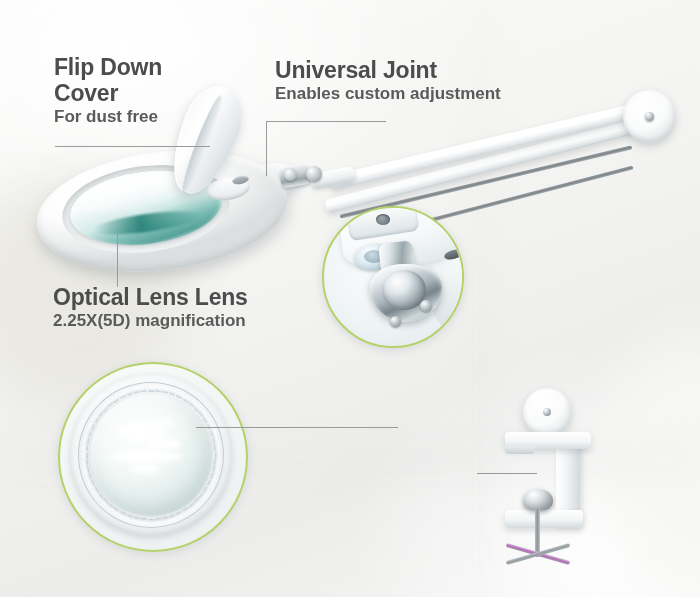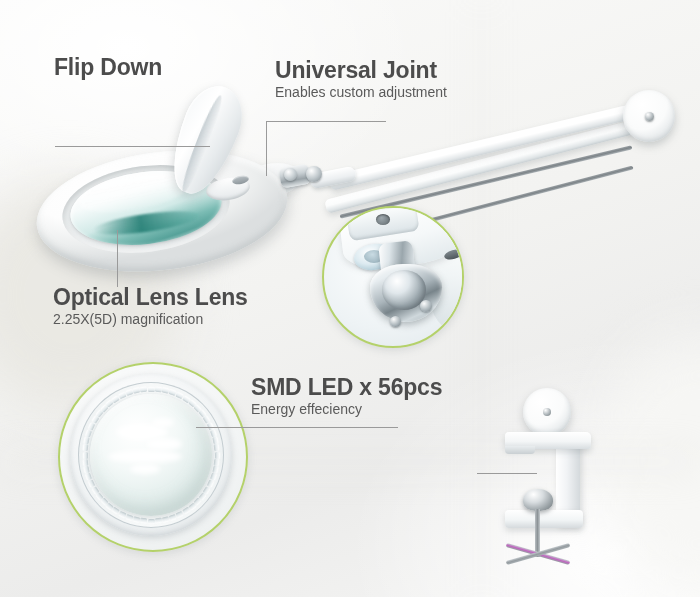--- a/index.html
+++ b/index.html
@@ -35,22 +35,22 @@
   .callout { position: absolute; }
   .callout .ttl {
     font-size: 23px;
     font-weight: bold;
     color: #4c4c4c;
     line-height: 1.12;
     letter-spacing: -0.2px;
     white-space: nowrap;
   }
   .callout .sub {
-    font-size: 14px;
-    font-weight: normal;
+    font-size: 17px;
+    font-weight: bold;
     color: #5a5a5a;
     line-height: 1.18;
     white-space: nowrap;
   }
 
   
   .lead {
     position: absolute;
     background: #9a9a9a;
     pointer-events: none;
@@ -611,31 +611,29 @@
   <div class="lead v" style="left:266px; top:121px; height:55px;"></div>
 
   <div class="lead v" style="left:117px; top:230px; height:57px;"></div>
 
   <div class="lead h" style="left:196px; top:427px; width:202px;"></div>
 
   <div class="lead h" style="left:477px; top:473px; width:60px;"></div>
 
   <div class="callout" style="left:54px; top:55px;">
     <div class="ttl">Flip Down</div>
+    <div class="ttl">Cover</div>
+    <div class="sub">For dust free</div>
   </div>
 
   <div class="callout" style="left:275px; top:58px;">
     <div class="ttl">Universal Joint</div>
     <div class="sub">Enables custom adjustment</div>
   </div>
 
   <div class="callout" style="left:53px; top:285px;">
     <div class="ttl">Optical Lens Lens</div>
     <div class="sub">2.25X(5D) magnification</div>
   </div>
 
-  <div class="callout" style="left:251px; top:375px;">
-    <div class="ttl">SMD LED x 56pcs</div>
-    <div class="sub">Energy effeciency</div>
-  </div>
 
 
 </div>
 
 </body></html>

